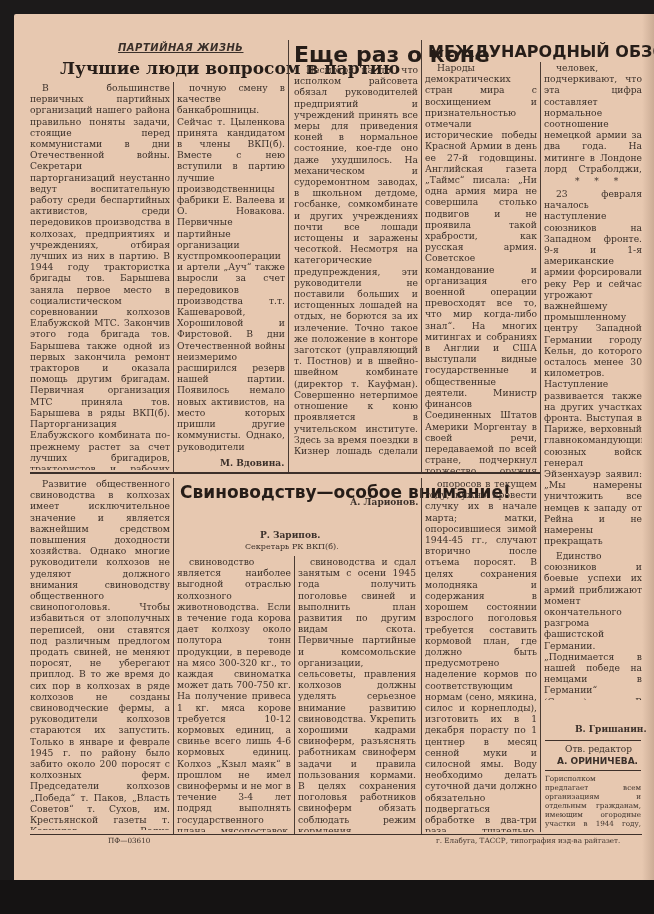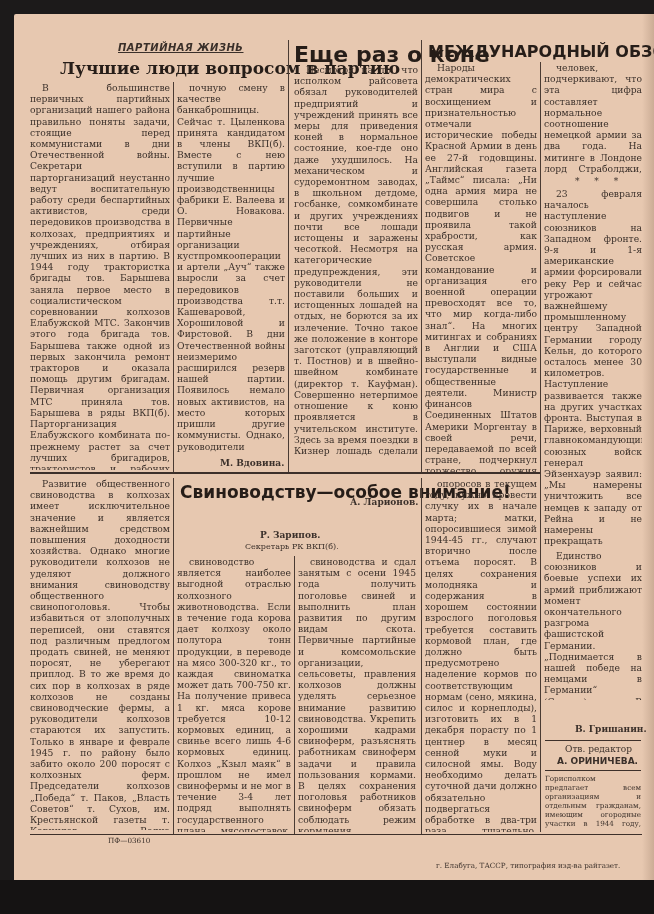--- a/index.html
+++ b/index.html
@@ -87,13 +87,13 @@
 <div class="col" style="left:298px;top:556px;width:118px;height:276px;">
     <p>свиноводства и сдал занятым с осени 1945 года получить поголовье свиней и выполнить план развития по другим видам скота. Первичные партийные и комсомольские организации, сельсоветы, правления колхозов должны уделять серьезное внимание развитию свиноводства. Укрепить хорошими кадрами свиноферм, разъяснять работникам свиноферм задачи и правила пользования кормами. В целях сохранения поголовья работников свиноферм обязать соблюдать режим кормления, своевременно, правильно, проведение опоросов. Обеспечить свиноматок достаточным кормом и хорошей подстилкой. Для получения весенних опоросов в декабре, январе и начале феврале нужно было провести случку свиноматок. Учитывая наличие значительного количества не слученных свиноматок на ферме,</p>
   </div>
 <div class="vrule" style="left:421px;top:478px;height:356px;"></div>
 <div class="col" style="left:425px;top:478px;width:112px;height:354px;">
     <p>опоросов в текущем году, нужно провести случку их в начале марта; матки, опоросившиеся зимой 1944-45 гг., случают вторично после отъема поросят. В целях сохранения молодняка и содержания в хорошем состоянии взрослого поголовья требуется составить кормовой план, где должно быть предусмотрено наделение кормов по соответствующим нормам (сено, мякина, силос и корнеплоды), изготовить их в 1 декабря порасту по 1 центнер в месяц сенной муки и силосной ямы. Воду необходимо делать суточной дачи должно обязательно подвергаться обработке в два-три раза, тщательно, причем часть кормов желательно запаривать. Строго соблюдать распорядок дня по уходу, кормлению и поению свиней. Супоросных маток, поросят — отъемышей, как правило, следует кормить и поить не менее четырех раз, а остальное поголовье — не менее трех раз в сутки. Свиноводству должно быть поставлено особое внимание, лишь тогда, когда будет обеспечена правильная доходная и ценная отрасль колхозного животноводства.</p>
   </div>
 
 <div class="hrule" style="left:30px;top:834px;width:612px;height:1px;"></div>
 <div class="small" style="left:108px;top:836px;width:80px;">ПФ—03610</div>
-<div class="small" style="left:436px;top:861px;width:200px;">г. Елабуга, ТАССР, типография изд-ва райгазет.</div>
+<div class="small" style="left:436px;top:836px;width:200px;">г. Елабуга, ТАССР, типография изд-ва райгазет.</div>
 
 </body></html>

